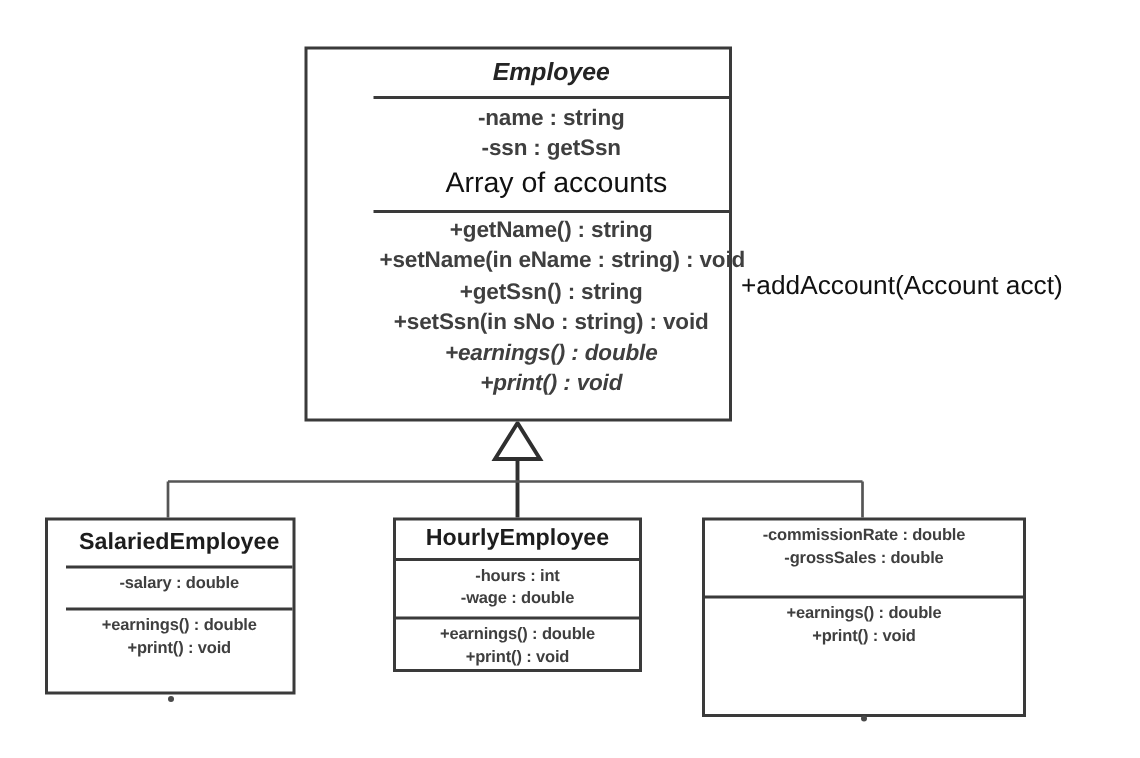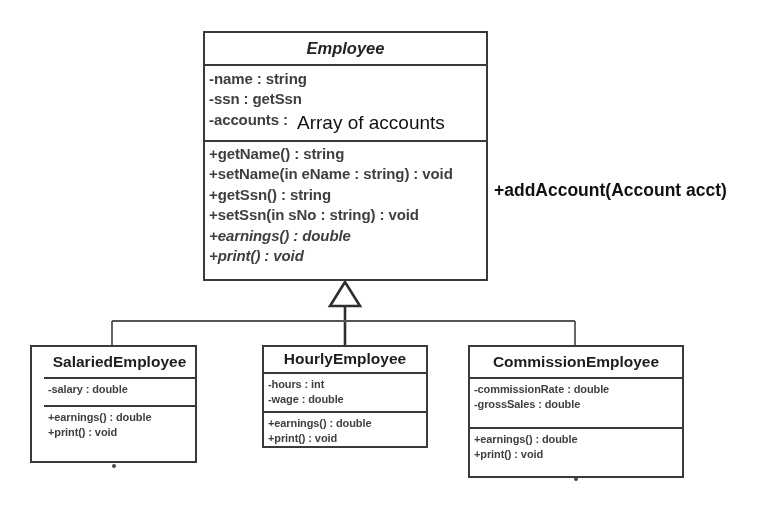--- a/index.html
+++ b/index.html
@@ -40,20 +40,21 @@
     position: absolute;
     box-sizing: border-box;
     background: #ffffff;
     border: 2px solid #3a3a3a;
     display: flex;
     flex-direction: column;
   }
   .uml-compartment {
     box-sizing: border-box;
     padding: 3px 4px 4px 4px;
+    text-align: center;
   }
   .uml-compartment + .uml-compartment {
     border-top: 2px solid #3a3a3a;
   }
   .uml-name-compartment {
     text-align: center;
     font-weight: bold;
     display: flex;
     align-items: center;
     justify-content: center;
@@ -71,20 +72,21 @@
   .uml-row.abstract-member {
     font-style: italic;
   }
 
   
   #class-employee {
     left: 203px;
     top: 31px;
     width: 285px;
     height: 250px;
+    padding-left: 44px;
   }
   #class-employee .uml-name-compartment {
     height: 31px;
     font-size: 16.5px;
     color: #242424;
   }
   #class-employee .uml-attributes {
     height: 76px;
     font-size: 15px;
   }
@@ -107,21 +109,21 @@
     left: 295px;
     top: 112px;
     font-size: 19px;
     background: #ffffff;
     padding: 0 2px;
   }
   #annotation-add-account {
     left: 494px;
     top: 180px;
     font-size: 17.5px;
-    font-weight: bold;
+    font-weight: normal;
   }
 
   
   #class-salaried-employee {
     left: 30px;
     top: 345px;
     width: 167px;
     height: 118px;
     padding-left: 12px;
   }
@@ -218,21 +220,20 @@
       <div class="uml-row">-hours : int</div>
       <div class="uml-row">-wage : double</div>
     </div>
     <div class="uml-compartment uml-methods">
       <div class="uml-row">+earnings() : double</div>
       <div class="uml-row">+print() : void</div>
     </div>
   </div>
 
   <div class="uml-class subclass" id="class-commission-employee">
-    <div class="uml-compartment uml-name-compartment">CommissionEmployee</div>
     <div class="uml-compartment uml-attributes">
       <div class="uml-row">-commissionRate : double</div>
       <div class="uml-row">-grossSales : double</div>
     </div>
     <div class="uml-compartment uml-methods">
       <div class="uml-row">+earnings() : double</div>
       <div class="uml-row">+print() : void</div>
     </div>
   </div>
 

